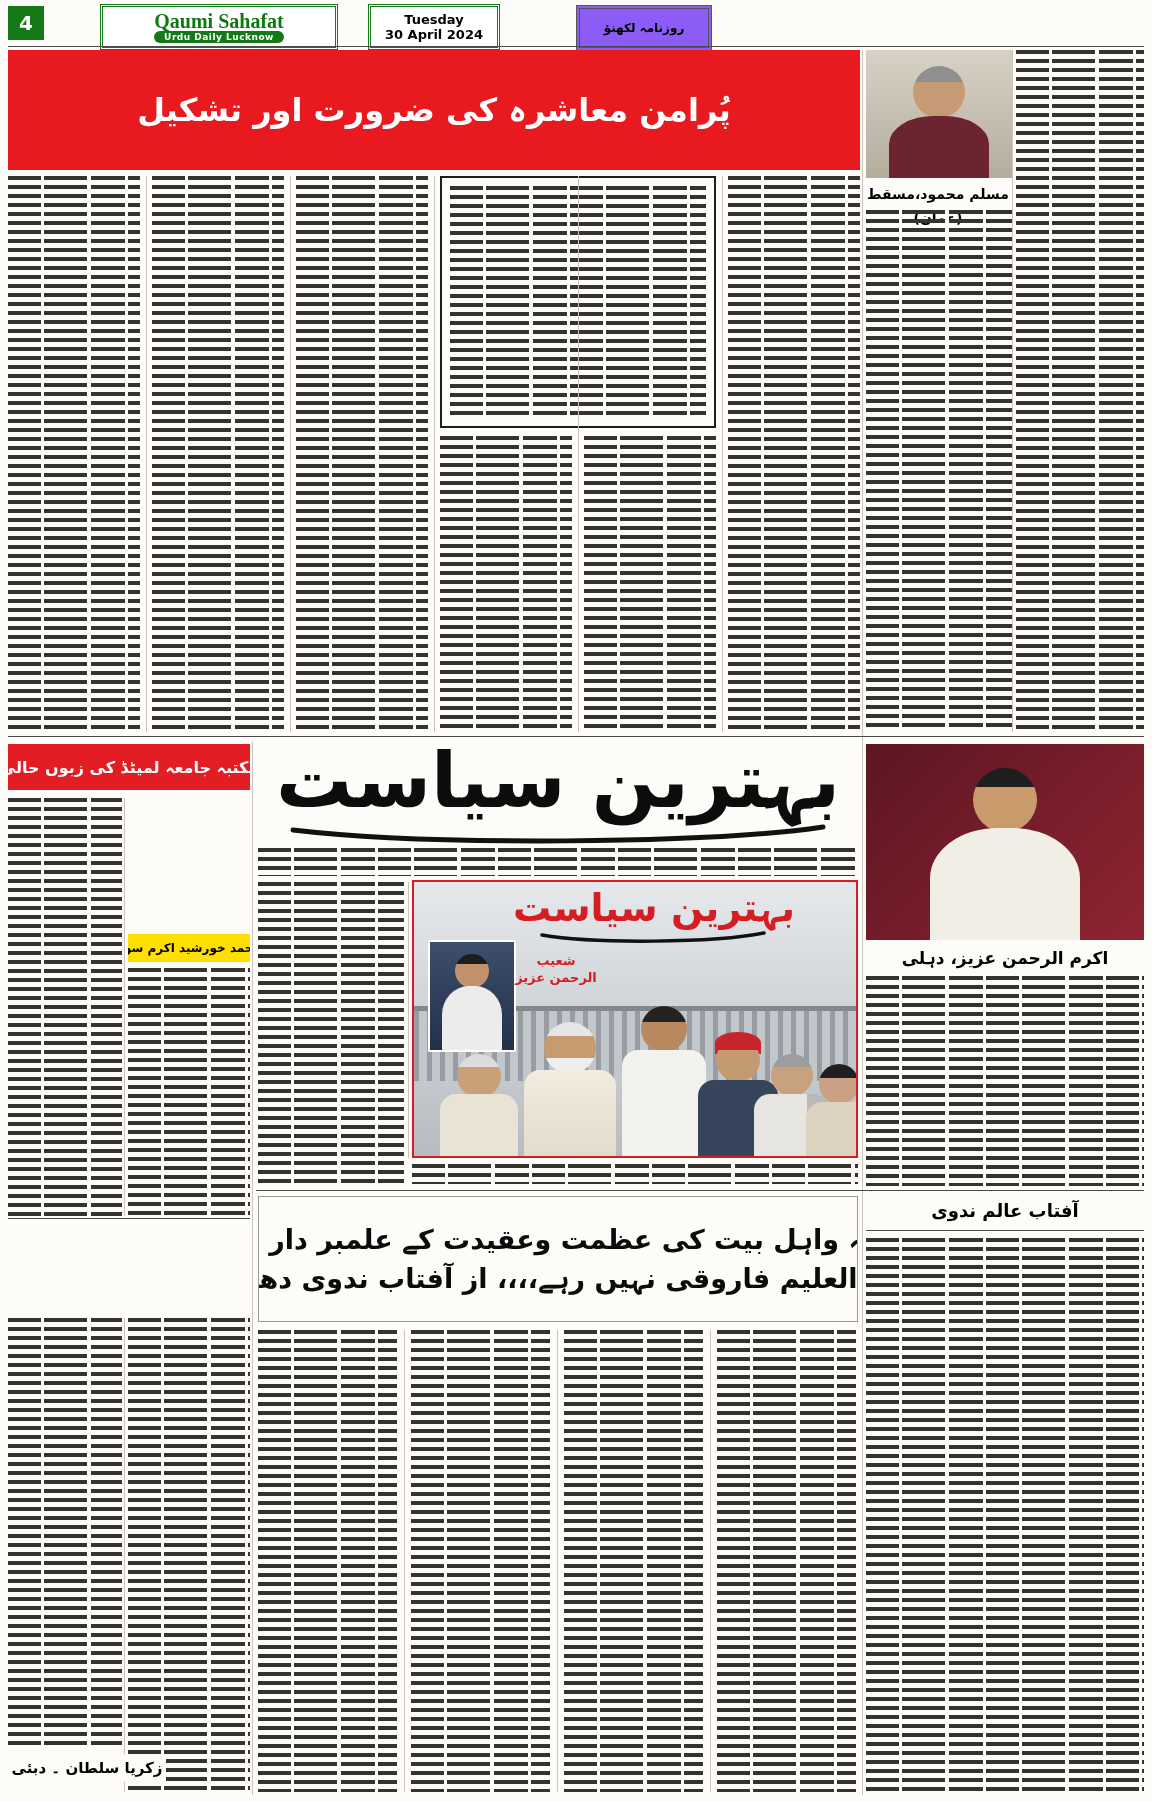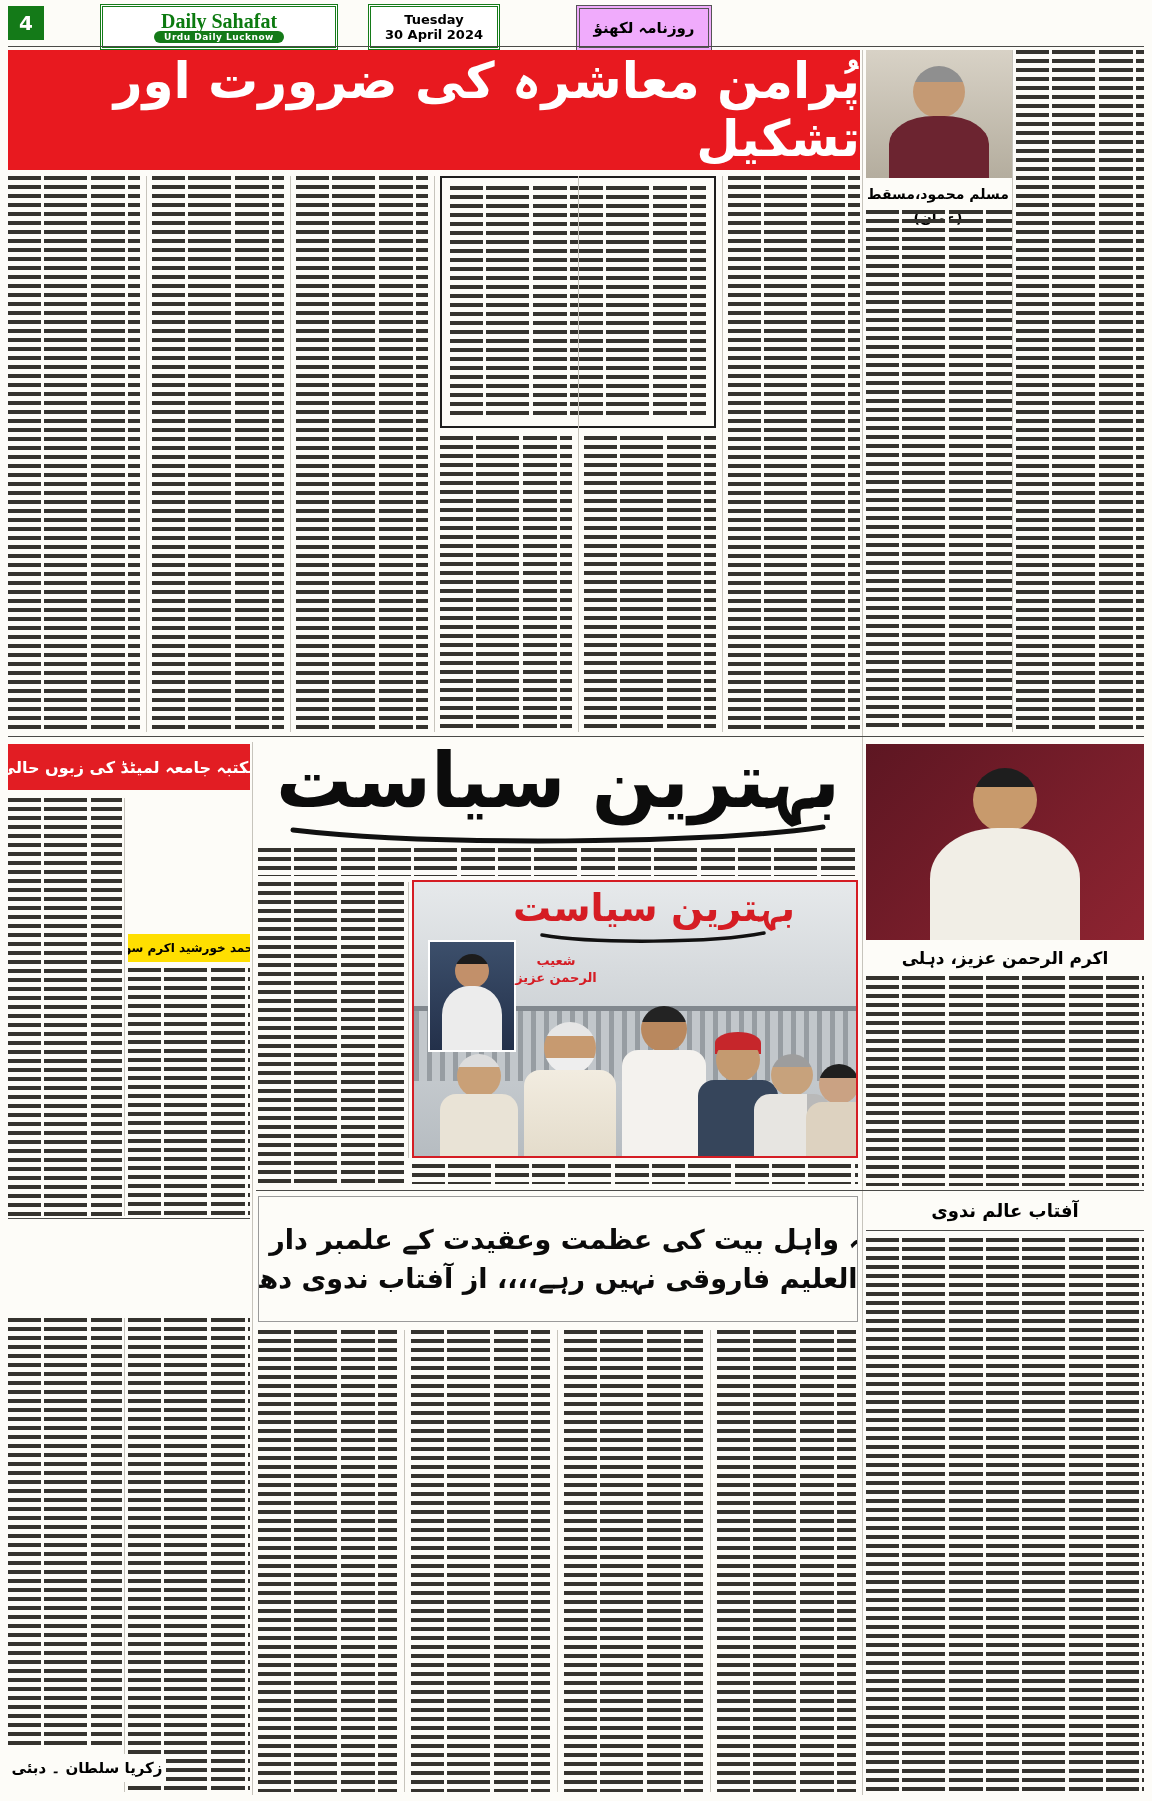--- a/index.html
+++ b/index.html
@@ -25,35 +25,35 @@
   .person .cap{position:absolute;left:50%;transform:translateX(-50%);border-radius:50% 50% 0 0}
 </style>
 </head>
 <body>
 
 <div class="page">
 
   <div class="abs flexc b" style="left:8px;top:6px;width:36px;height:34px;background:#147a18;color:#fff;font-size:20px">4</div>
 
   <div class="abs" style="left:100px;top:4px;width:232px;height:40px;border:3px double #147a18;background:#fff;display:flex;flex-direction:column;align-items:center;justify-content:center">
-    <div class="b" style="font-family:'Liberation Serif',serif;font-size:20px;color:#0c7a10;line-height:20px">Daily Sahafat</div>
+    <div class="b" style="font-family:'Liberation Serif',serif;font-size:20px;color:#0c7a10;line-height:20px">Qaumi Sahafat</div>
     <div style="background:#147a18;color:#fff;font-size:9px;font-weight:bold;padding:1px 10px;border-radius:6px;letter-spacing:.5px">Urdu Daily Lucknow</div>
   </div>
 
   <div class="abs" style="left:368px;top:4px;width:126px;height:40px;border:3px double #147a18;background:#fff;display:flex;flex-direction:column;align-items:center;justify-content:center">
     <div class="b" style="font-size:13px;line-height:14px">Tuesday</div>
     <div class="b" style="font-size:13px;line-height:15px">30 April 2024</div>
   </div>
 
-  <div class="abs flexc u b" style="left:576px;top:5px;width:128px;height:38px;border:4px double #555;background:#f0abfc;font-size:15px">روزنامہ لکھنؤ</div>
+  <div class="abs flexc u b" style="left:576px;top:5px;width:128px;height:38px;border:4px double #555;background:#8b5cf6;font-size:12px">روزنامہ لکھنؤ</div>
 
 
   <div class="hl" style="left:8px;top:46px;width:1136px"></div>
 
-  <div class="abs flexc u b" style="left:8px;top:50px;width:852px;height:120px;background:#e8191f;color:#fff;font-size:50px;overflow:hidden">پُرامن معاشرہ کی ضرورت اور تشکیل</div>
+  <div class="abs flexc u b" style="left:8px;top:50px;width:852px;height:120px;background:#e8191f;color:#fff;font-size:32px;overflow:hidden">پُرامن معاشرہ کی ضرورت اور تشکیل</div>
 
   <div class="photo" style="left:866px;top:50px;width:146px;height:128px;background:linear-gradient(#d8d2c6,#b4ad9e)">
     <div class="head" style="left:47px;top:16px;width:52px;height:52px;background:linear-gradient(#8f8f8f 0 30%,#c59a74 30%)"></div>
     <div class="torso" style="left:23px;top:66px;width:100px;height:62px;background:#6c2430"></div>
   </div>
   <div class="abs u b c" style="left:862px;top:182px;width:152px;height:24px;font-size:14px;line-height:24px">مسلم محمود،مسقط (عمان)</div>
 
   <div class="abs fill" style="left:1016px;top:50px;width:128px;height:682px"></div>
   <div class="abs fill" style="left:866px;top:210px;width:146px;height:522px"></div>
   <div class="abs fill" style="left:728px;top:176px;width:132px;height:556px"></div>

